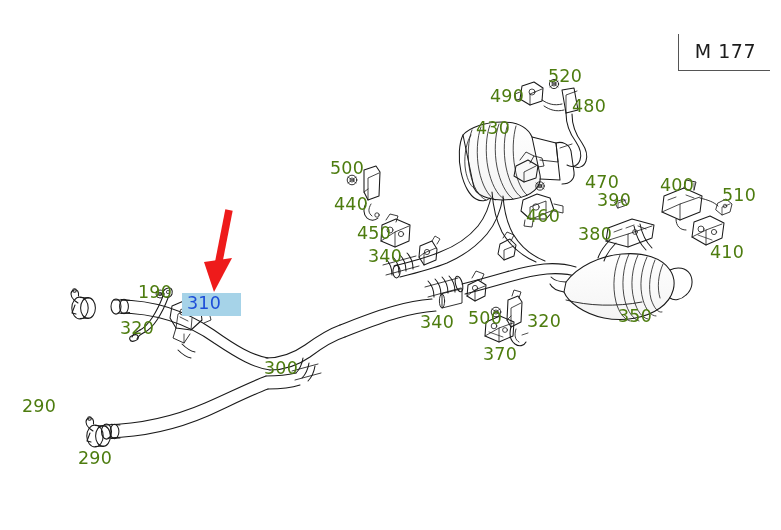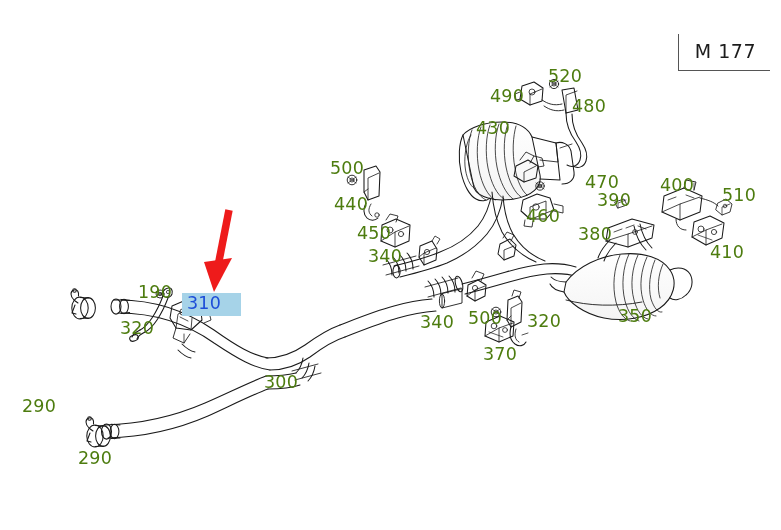--- a/index.html
+++ b/index.html
@@ -417,21 +417,21 @@
   <div class="part-label" style="left:710px; top:244px;">410</div>
   <div class="part-label" style="left:368px; top:248px;">340</div>
   <div class="part-label" style="left:138px; top:284px;">190</div>
   <div class="part-label highlight" style="left:182px; top:293px;">310</div>
   <div class="part-label" style="left:120px; top:320px;">320</div>
   <div class="part-label" style="left:420px; top:314px;">340</div>
   <div class="part-label" style="left:468px; top:310px;">500</div>
   <div class="part-label" style="left:527px; top:313px;">320</div>
   <div class="part-label" style="left:618px; top:308px;">350</div>
   <div class="part-label" style="left:483px; top:346px;">370</div>
-  <div class="part-label" style="left:264px; top:374px;">300</div>
+  <div class="part-label" style="left:264px; top:360px;">300</div>
   <div class="part-label" style="left:22px;  top:398px;">290</div>
   <div class="part-label" style="left:78px;  top:450px;">290</div>
 
   <svg style="position:absolute; left:0; top:0; width:781px; height:530px; pointer-events:none;" viewBox="0 0 781 530">
     <path d="M229 210 L 218 266" stroke="#ee1b1b" stroke-width="7.5" stroke-linecap="butt" fill="none"></path>
     <path d="M204 262 L 232 258 L 214 292 Z" fill="#ee1b1b"></path>
   </svg>
 
 </div>
 

